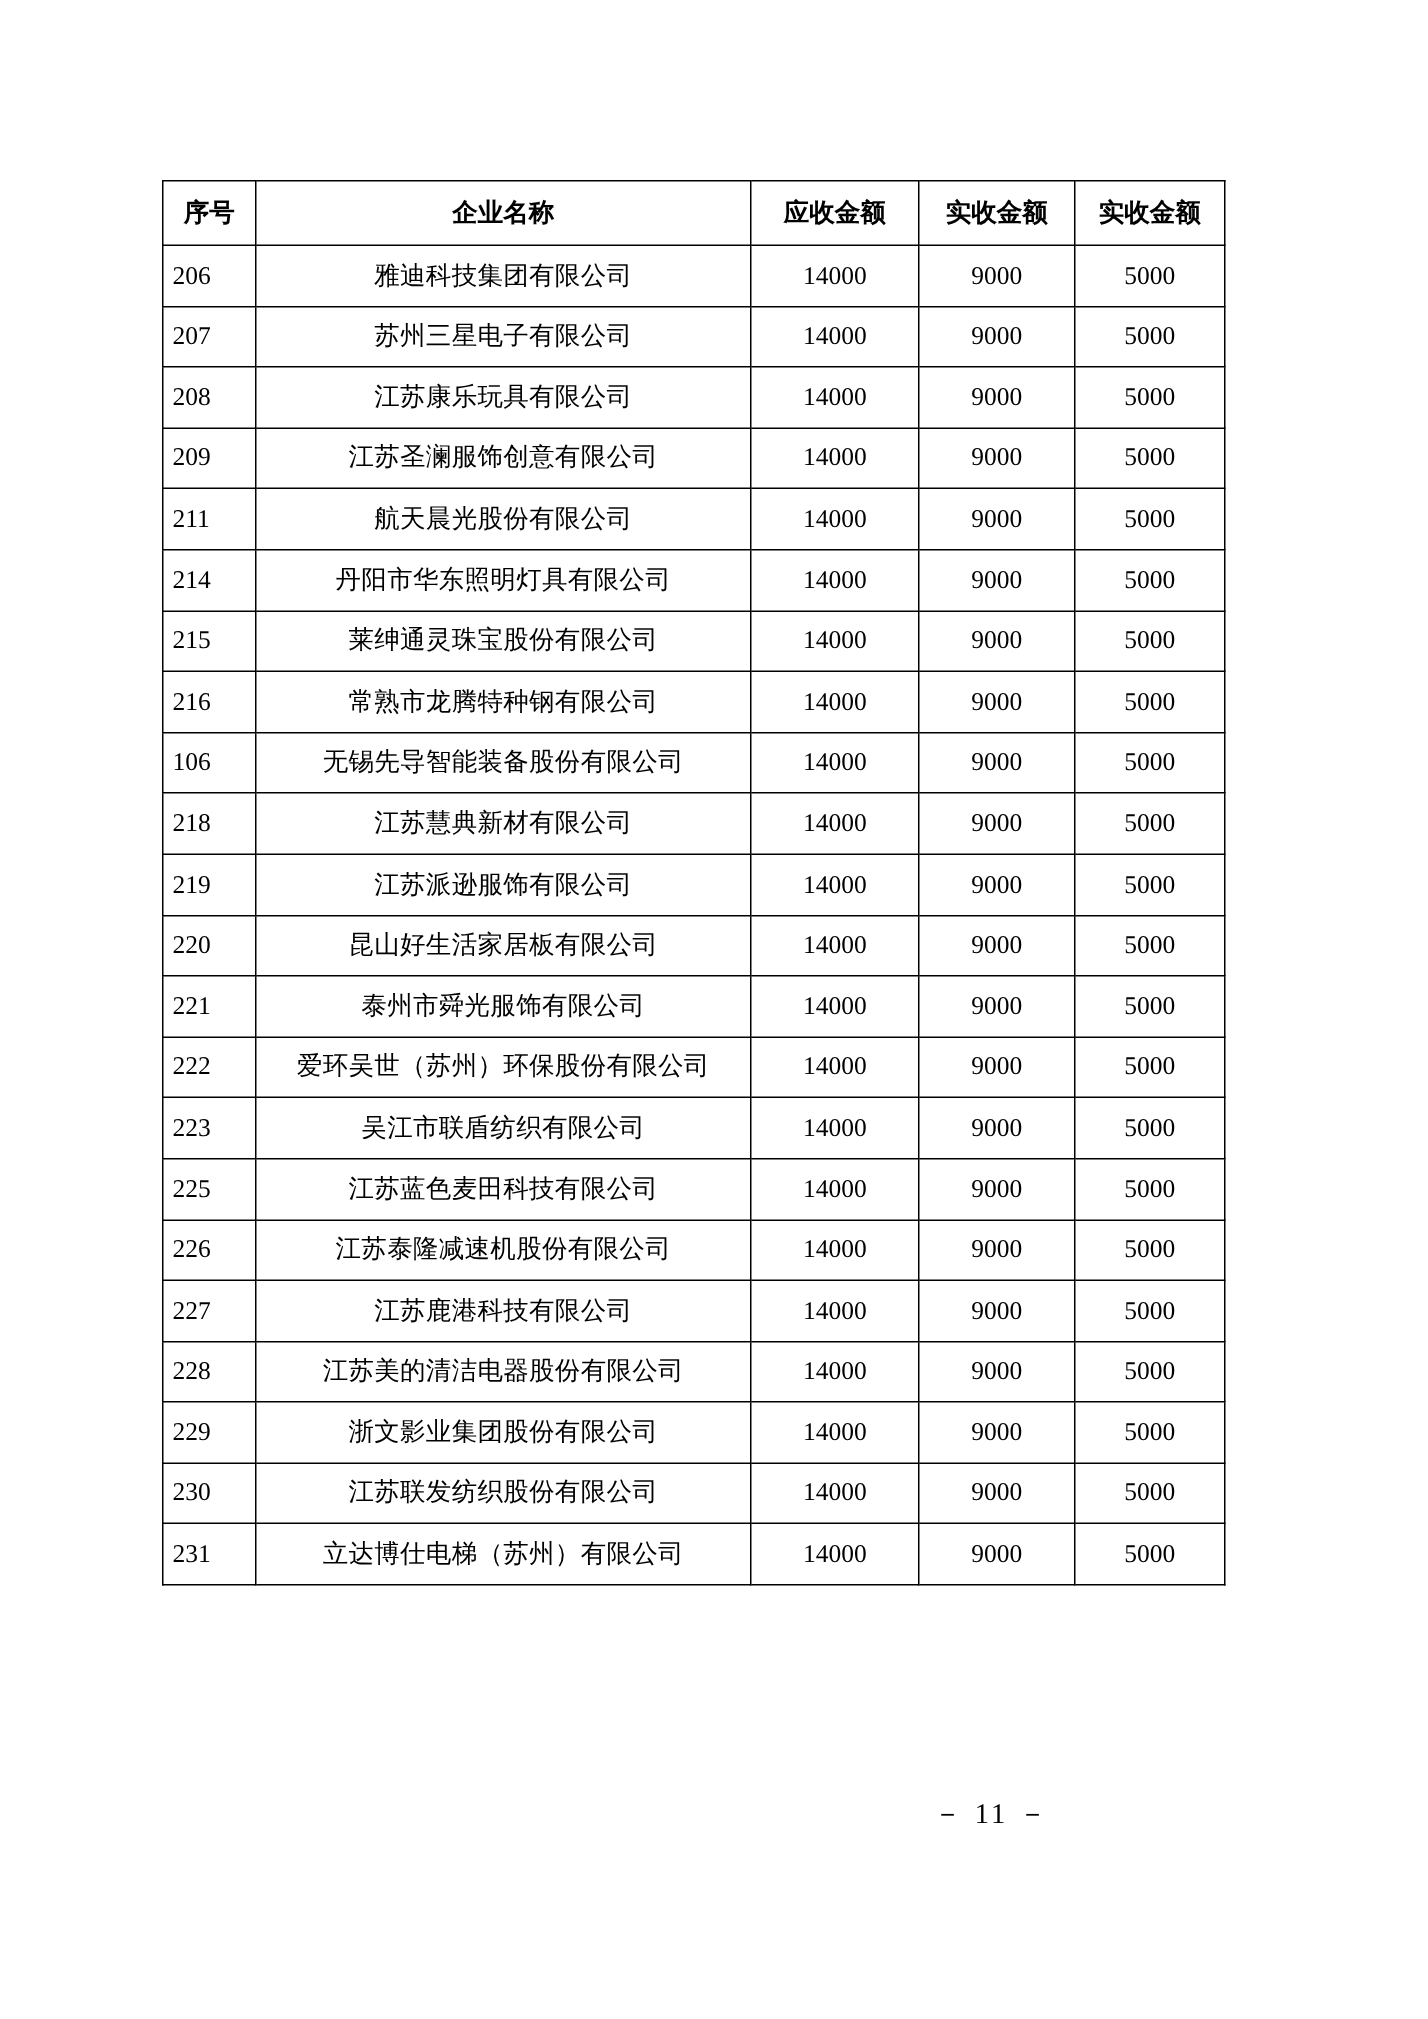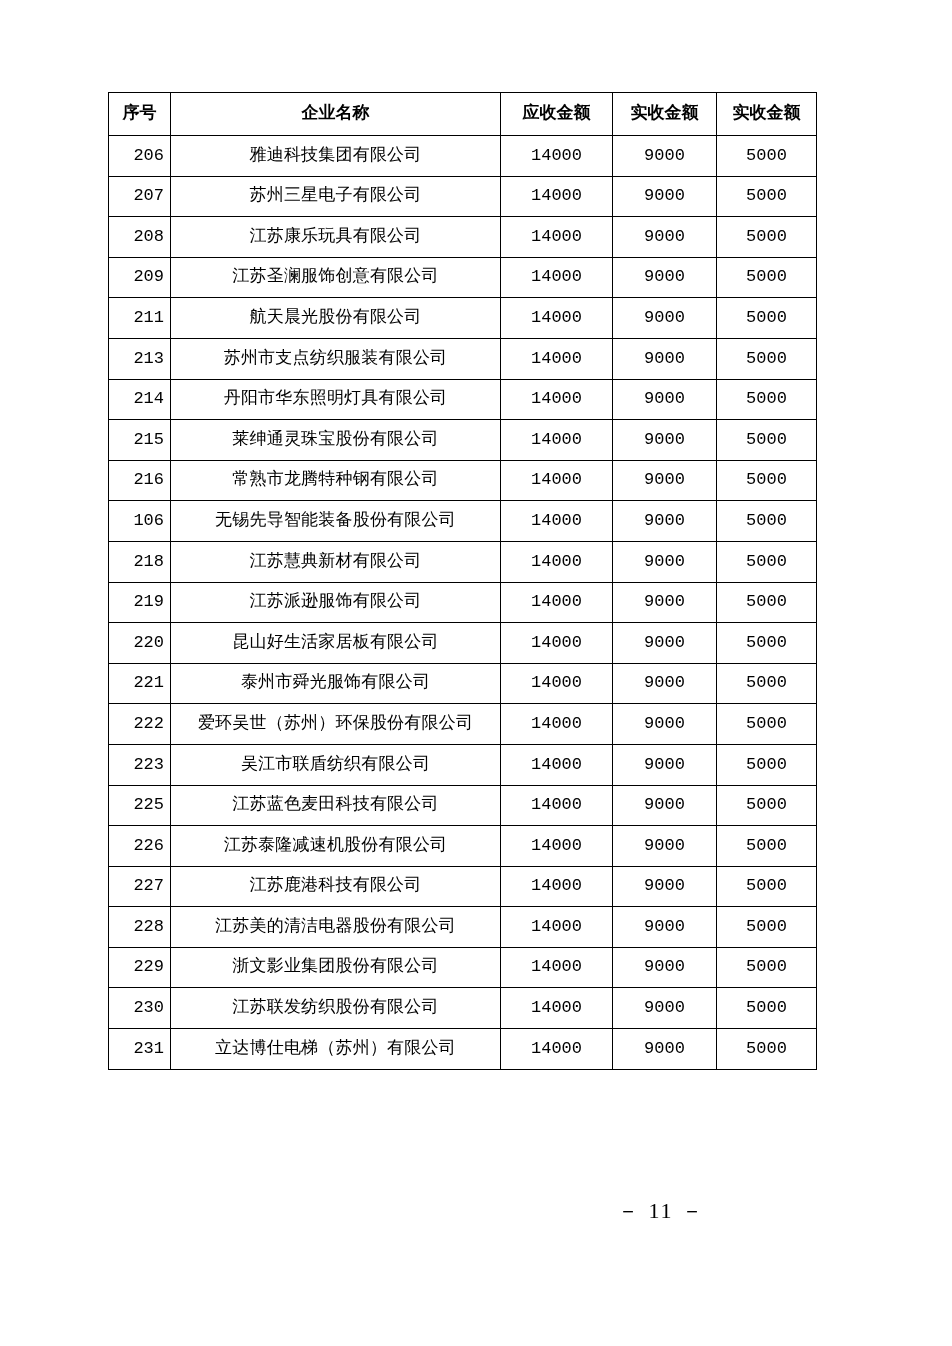--- a/index.html
+++ b/index.html
@@ -17,23 +17,22 @@
   }
   .page {
     width: 952px;
     height: 1346px;
     position: relative;
     box-sizing: border-box;
   }
   .table-wrap {
     position: absolute;
     left: 108px;
-    top: 92px;
+    top: 120px;
     width: 708px;
-    font-family: Liberation Mono, monospace;
   }
   table.fee-table {
     border-collapse: collapse;
     width: 708px;
     table-layout: fixed;
   }
   table.fee-table th,
   table.fee-table td {
     border: 1px solid #000000;
     height: 39.6px;
@@ -49,40 +48,40 @@
     height: 42px;
     font-size: 17px;
   }
   col.c-idx    { width: 62px; }
   col.c-name   { width: 330px; }
   col.c-due    { width: 112px; }
   col.c-paid   { width: 104px; }
   col.c-reduce { width: 100px; }
 
   td.idx {
-    text-align: right;
+    text-align: left;
     font-size: 17px;
   }
   td.name {
     text-align: center;
     padding-left: 14px;
     font-size: 17.5px;
     letter-spacing: 0.2px;
   }
   td.num {
     text-align: center;
     font-size: 17px;
   }
   .page-number {
     position: absolute;
     left: 0;
     right: 0;
     top: 1196px;
     text-align: center;
-    font-size: 22px;
+    font-size: 19px;
     letter-spacing: 2px;
     padding-left: 370px;
   }
 </style>
 </head>
 <body>
 
 <div class="page">
 
   <div class="table-wrap">
@@ -133,27 +132,20 @@
             <td class="num">5000</td>
           </tr>
           <tr>
             <td class="idx">211</td>
             <td class="name">航天晨光股份有限公司</td>
             <td class="num">14000</td>
             <td class="num">9000</td>
             <td class="num">5000</td>
           </tr>
           <tr>
-            <td class="idx">213</td>
-            <td class="name">苏州市支点纺织服装有限公司</td>
-            <td class="num">14000</td>
-            <td class="num">9000</td>
-            <td class="num">5000</td>
-          </tr>
-          <tr>
             <td class="idx">214</td>
             <td class="name">丹阳市华东照明灯具有限公司</td>
             <td class="num">14000</td>
             <td class="num">9000</td>
             <td class="num">5000</td>
           </tr>
           <tr>
             <td class="idx">215</td>
             <td class="name">莱绅通灵珠宝股份有限公司</td>
             <td class="num">14000</td>

